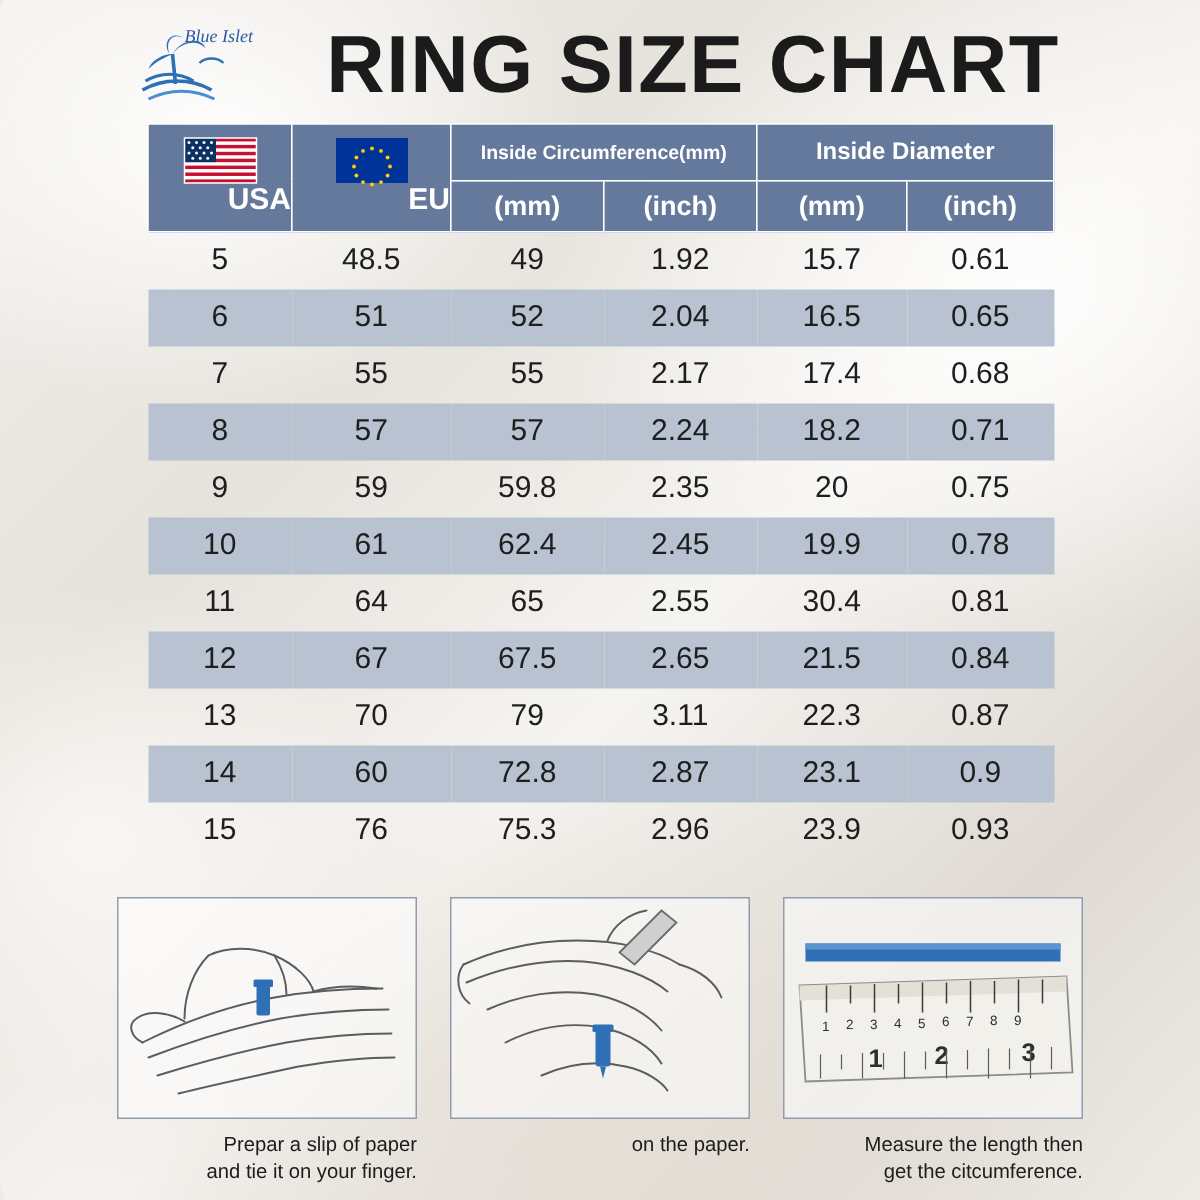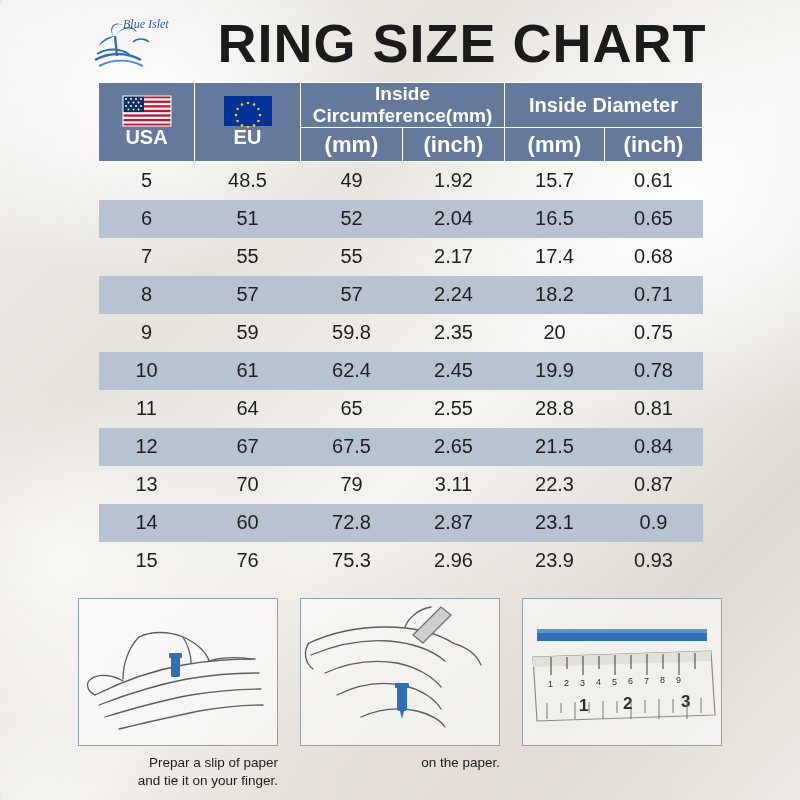--- a/index.html
+++ b/index.html
@@ -56,25 +56,25 @@
   col.c-din { width:98px; }
 
   thead th {
     background:#64799b;
     color:#ffffff;
     border:1px solid #ffffff;
     font-weight:bold;
     padding:0;
   }
   .th-top { height:38px; }
-  .th-sub { height:34px; font-size:22px; }
+  .th-sub { height:34px; font-size:18px; }
   .flagcell { text-align:center; vertical-align:middle; }
-  .grouphdr { font-size:19px; font-weight:bold; }
-  .grouphdr.big { font-size:20px; }
-  .usa-lbl, .eu-lbl { font-size:20px; font-weight:bold; }
+  .grouphdr { font-size:13px; font-weight:bold; }
+  .grouphdr.big { font-size:16px; }
+  .usa-lbl, .eu-lbl { font-size:20px; font-weight:bold;text-align:right; }
 
   tbody td {
     height:38px; text-align:center; vertical-align:middle;
     font-size:20px; color:#1e1e1e;
     border:1px solid rgba(255,255,255,0.0);
   }
   tbody tr.odd td { background:rgba(255,255,255,0.0); }
   tbody tr.even td { background:#b9c2d1; }
 
   
@@ -243,21 +243,21 @@
           <td>62.4</td>
           <td>2.45</td>
           <td>19.9</td>
           <td>0.78</td>
         </tr>
         <tr class="odd">
           <td>11</td>
           <td>64</td>
           <td>65</td>
           <td>2.55</td>
-          <td>28.8</td>
+          <td>30.4</td>
           <td>0.81</td>
         </tr>
         <tr class="even">
           <td>12</td>
           <td>67</td>
           <td>67.5</td>
           <td>2.65</td>
           <td>21.5</td>
           <td>0.84</td>
         </tr>
@@ -385,16 +385,20 @@
               <line x1="108" y1="101" x2="108" y2="120"></line>
               <line x1="122" y1="101" x2="122" y2="114"></line>
               <line x1="136" y1="100" x2="136" y2="120"></line>
               <line x1="150" y1="100" x2="150" y2="114"></line>
               <line x1="164" y1="99" x2="164" y2="120"></line>
               <line x1="178" y1="99" x2="178" y2="114"></line>
             </g>
           </g>
         </svg>
       </div>
+      <div class="cap">
+        <div>Measure  the length then</div>
+        <div>get the citcumference.</div>
+      </div>
     </div>
 
   </div>
 </div>
 
 </body></html>

